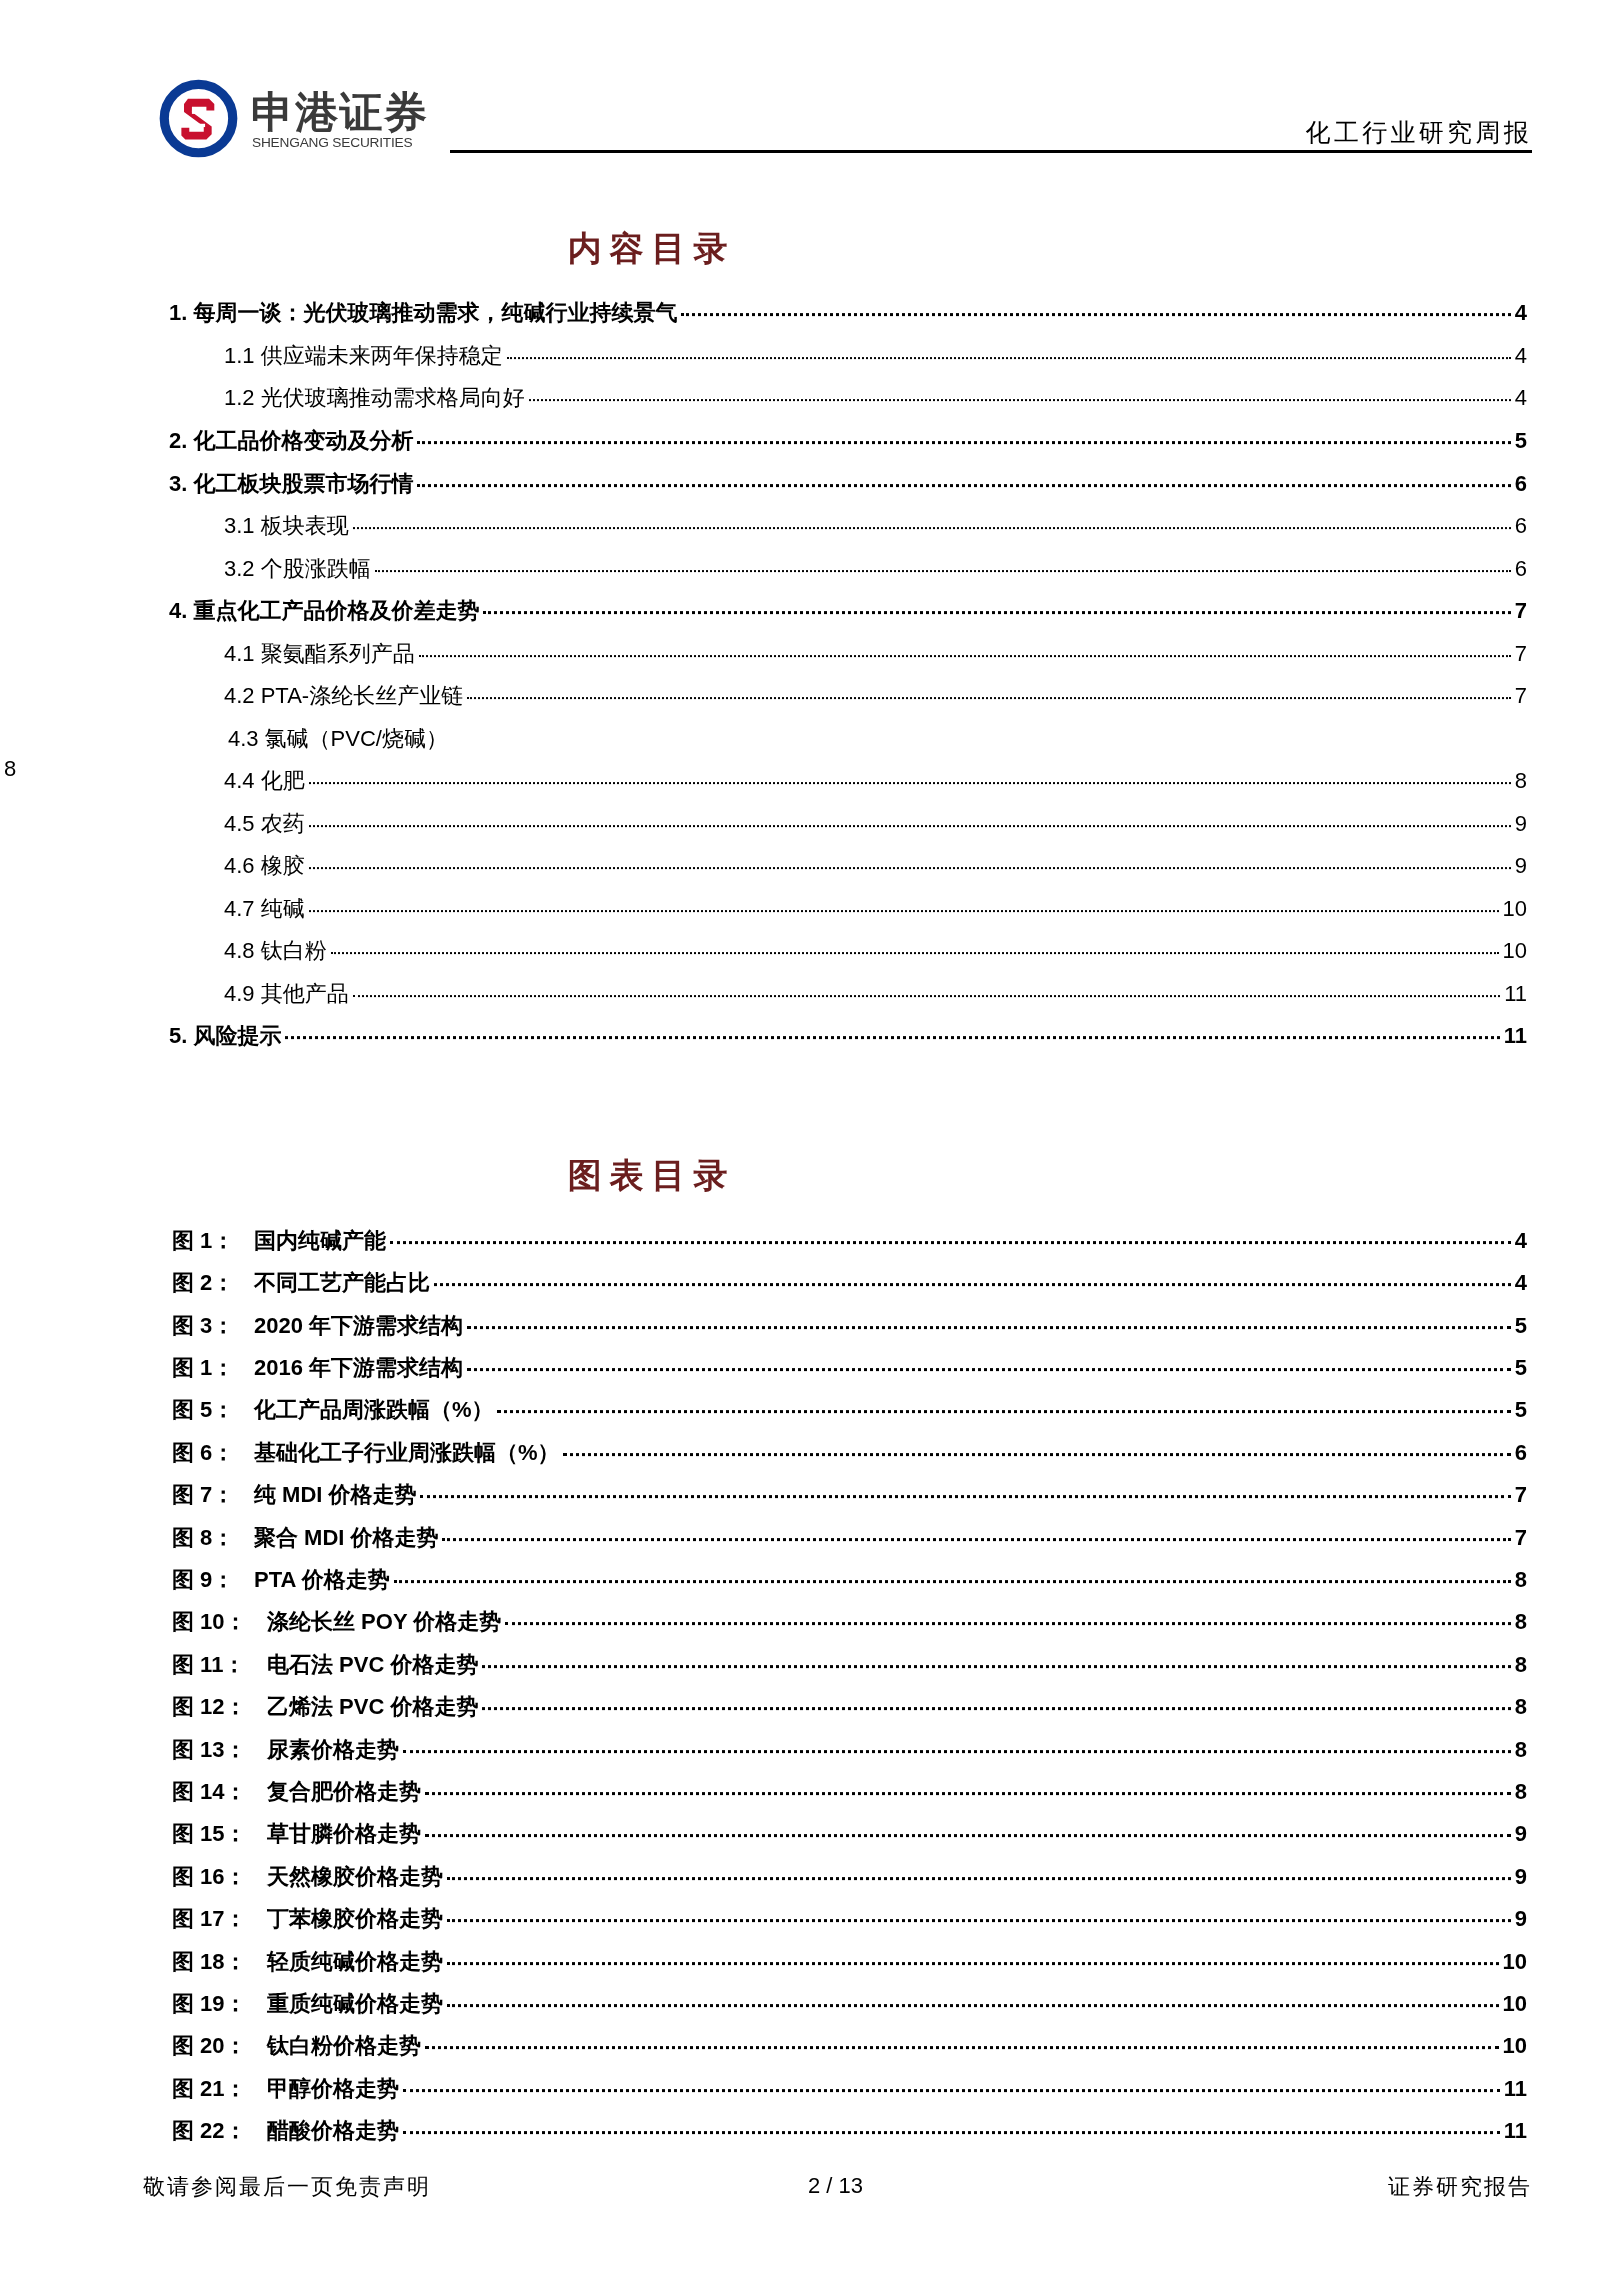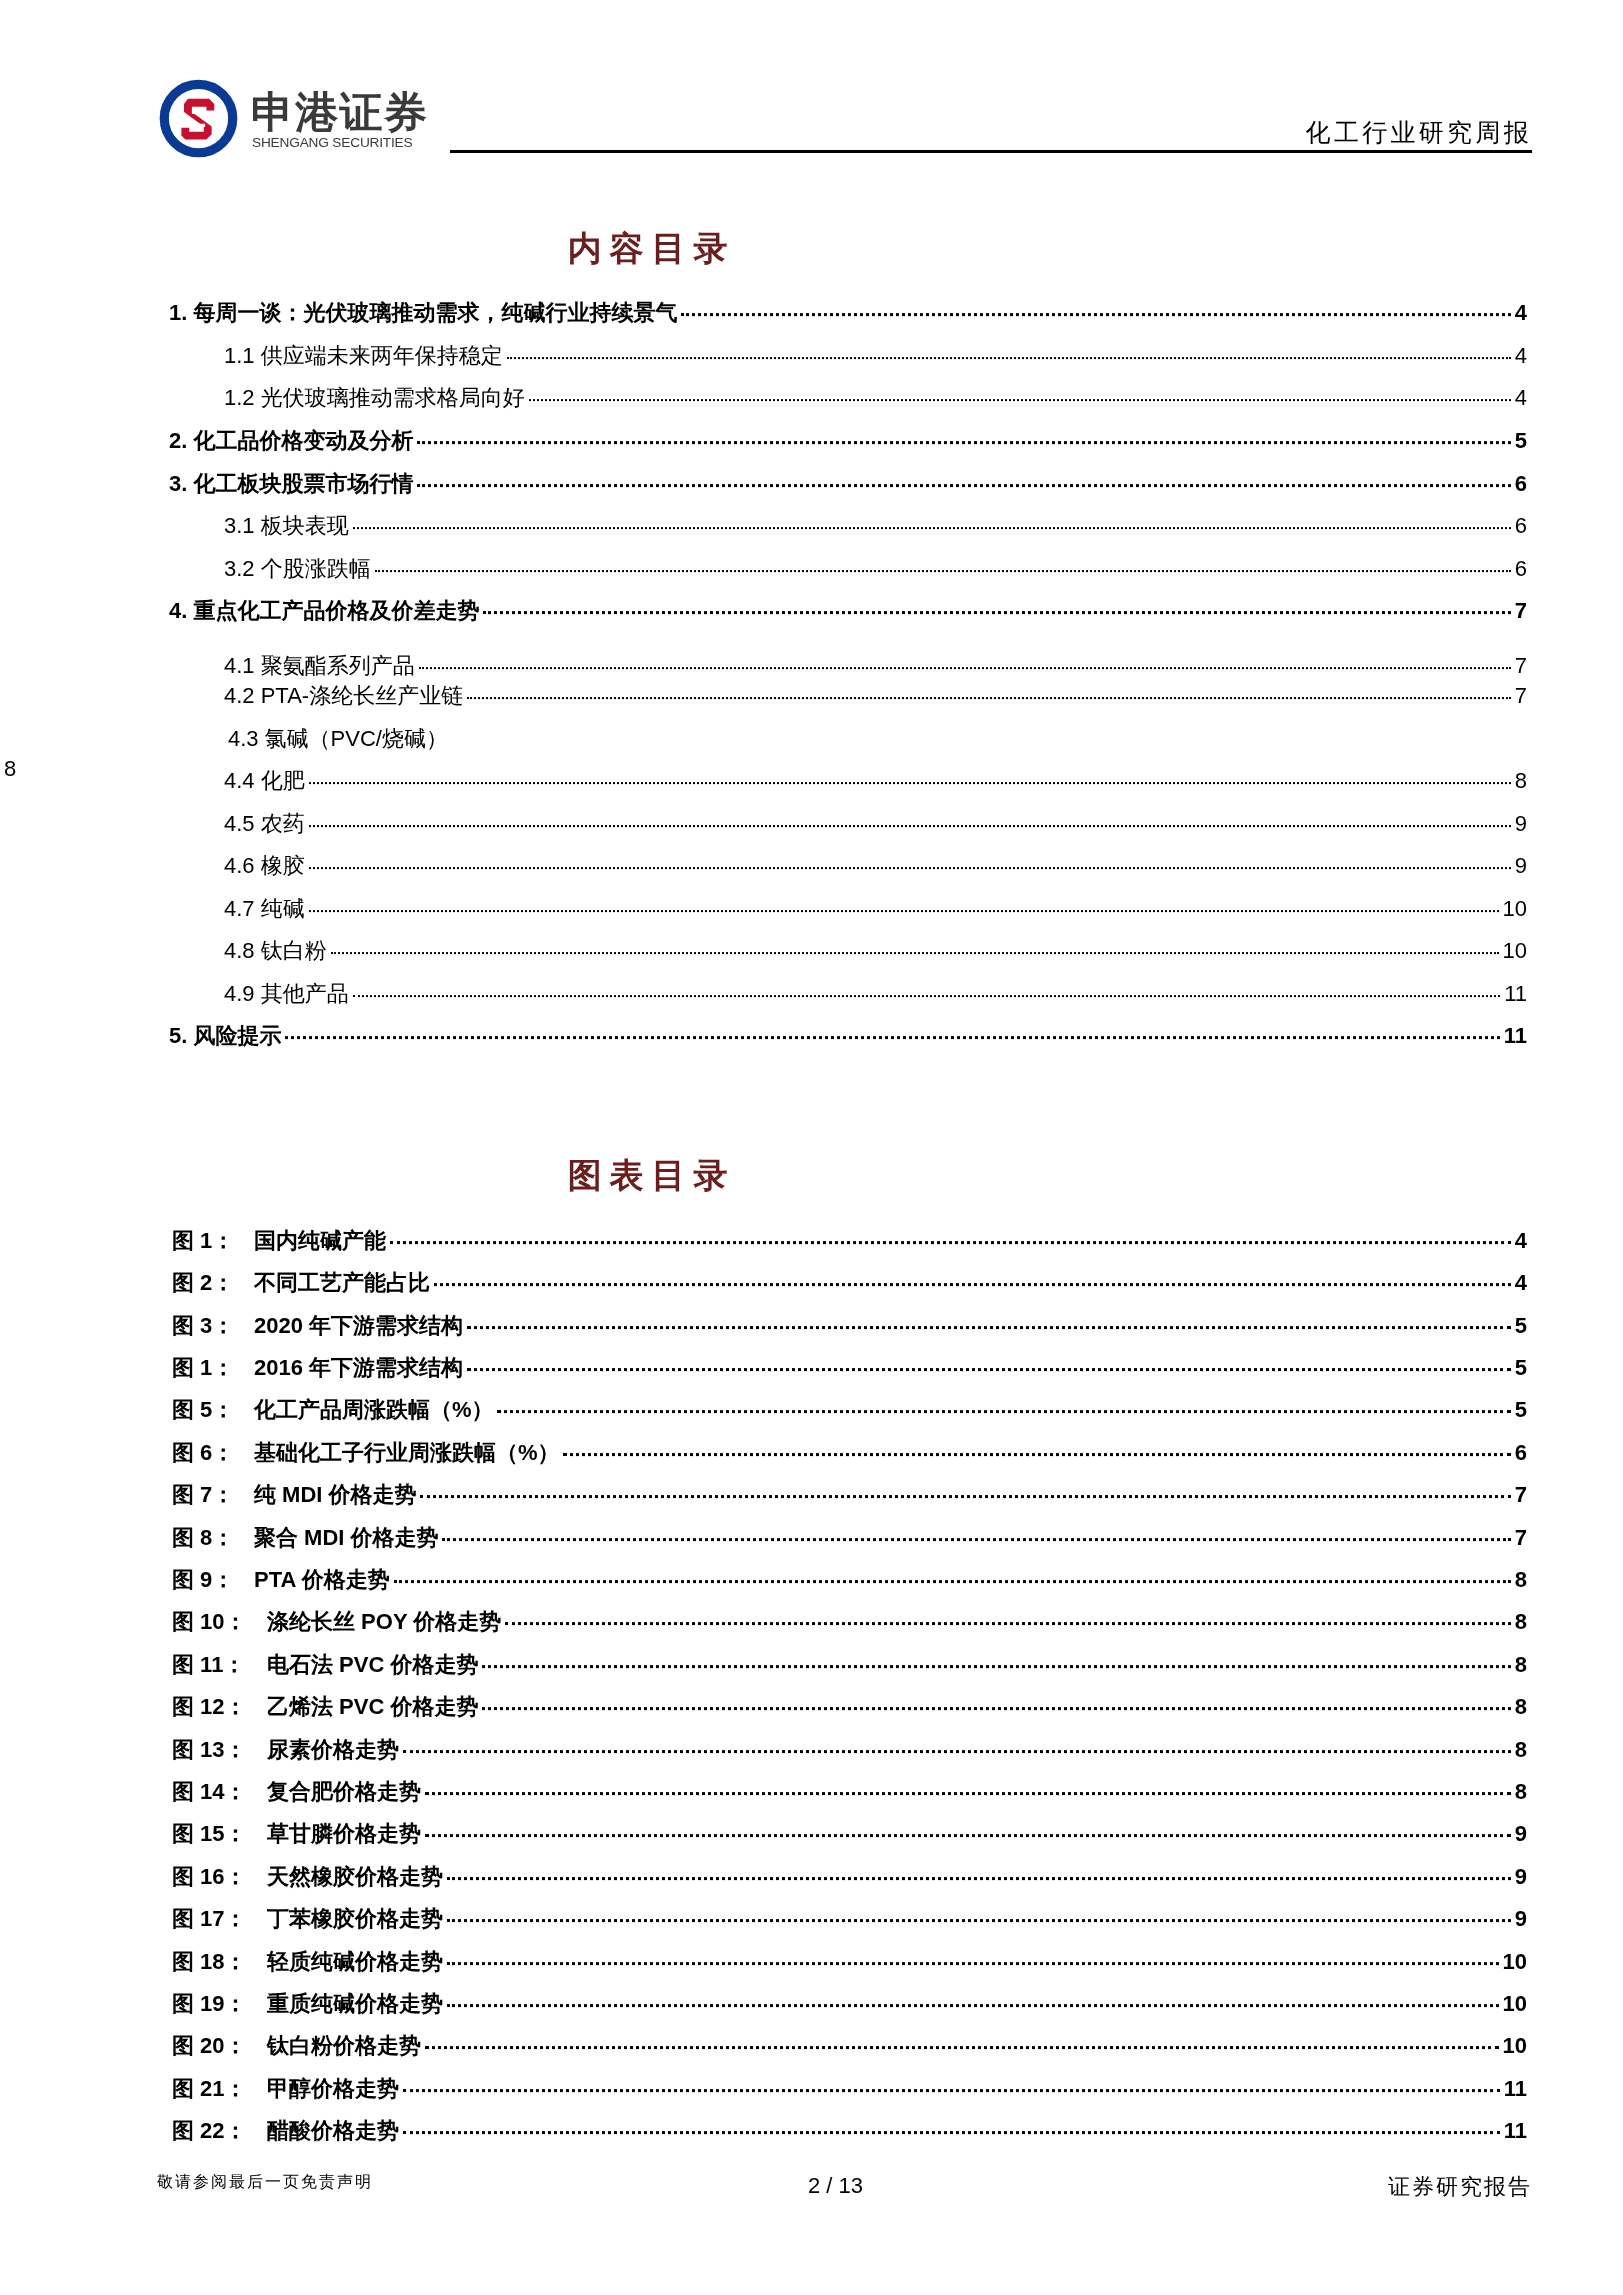--- a/index.html
+++ b/index.html
@@ -50,21 +50,21 @@
   .lvl2 .label { padding-left: 224px; }
   .lvl2 .leader { border-bottom-width: 2px; }
   .fig { font-size: 22px; font-weight: bold; }
   .fig .label { padding-left: 172px; }
   .fig .num { display: inline-block; min-width: 82px; }
   .fig.wide .num { min-width: 95px; }
   .toc-row .page-wrap { padding-right: 96px; }
   
   .footer { position: absolute; left: 0; top: 2172px; width: 1623px; height: 33px; }
   .footer-left {
-    position: absolute; left: 157px; top: 0; font-size: 16px;
+    position: absolute; left: 143px; top: 0; font-size: 22px;
     font-family: "DejaVu Serif", serif; letter-spacing: 2px;
   }
   .footer-center {
     position: absolute; left: 808px; top: 1.3px; font-size: 22px;
   }
   .footer-right {
     position: absolute; right: 91px; top: 0; font-size: 22px;
     font-family: "DejaVu Serif", serif; letter-spacing: 2px;
   }
 </style>
@@ -120,21 +120,21 @@
     <div class="toc-row lvl2" style="top: 554px;">
       <span class="label">3.2  个股涨跌幅</span>
       <span class="leader"></span>
       <span class="page page-wrap">6</span>
     </div>
     <div class="toc-row lvl1" style="top: 596px;">
       <span class="label">4. 重点化工产品价格及价差走势</span>
       <span class="leader"></span>
       <span class="page page-wrap">7</span>
     </div>
-    <div class="toc-row lvl2" style="top: 639px; margin-top: 12px;">
+    <div class="toc-row lvl2" style="top: 639px;">
       <span class="label">4.1  聚氨酯系列产品</span>
       <span class="leader"></span>
       <span class="page page-wrap">7</span>
     </div>
     <div class="toc-row lvl2" style="top: 681px;">
       <span class="label">4.2 PTA-涤纶长丝产业链</span>
       <span class="leader"></span>
       <span class="page page-wrap">7</span>
     </div>
     <div class="toc-row lvl2" style="top: 724px; flex-direction: column;">

